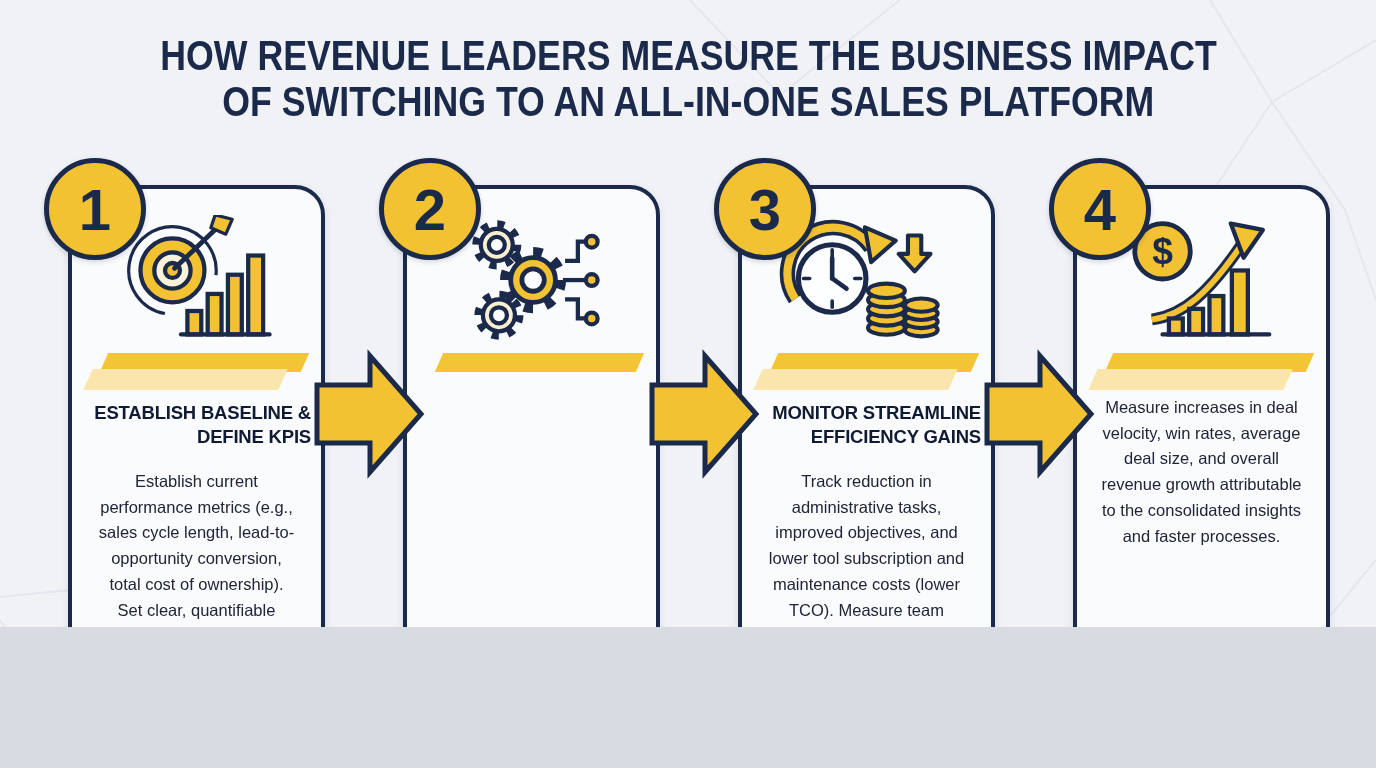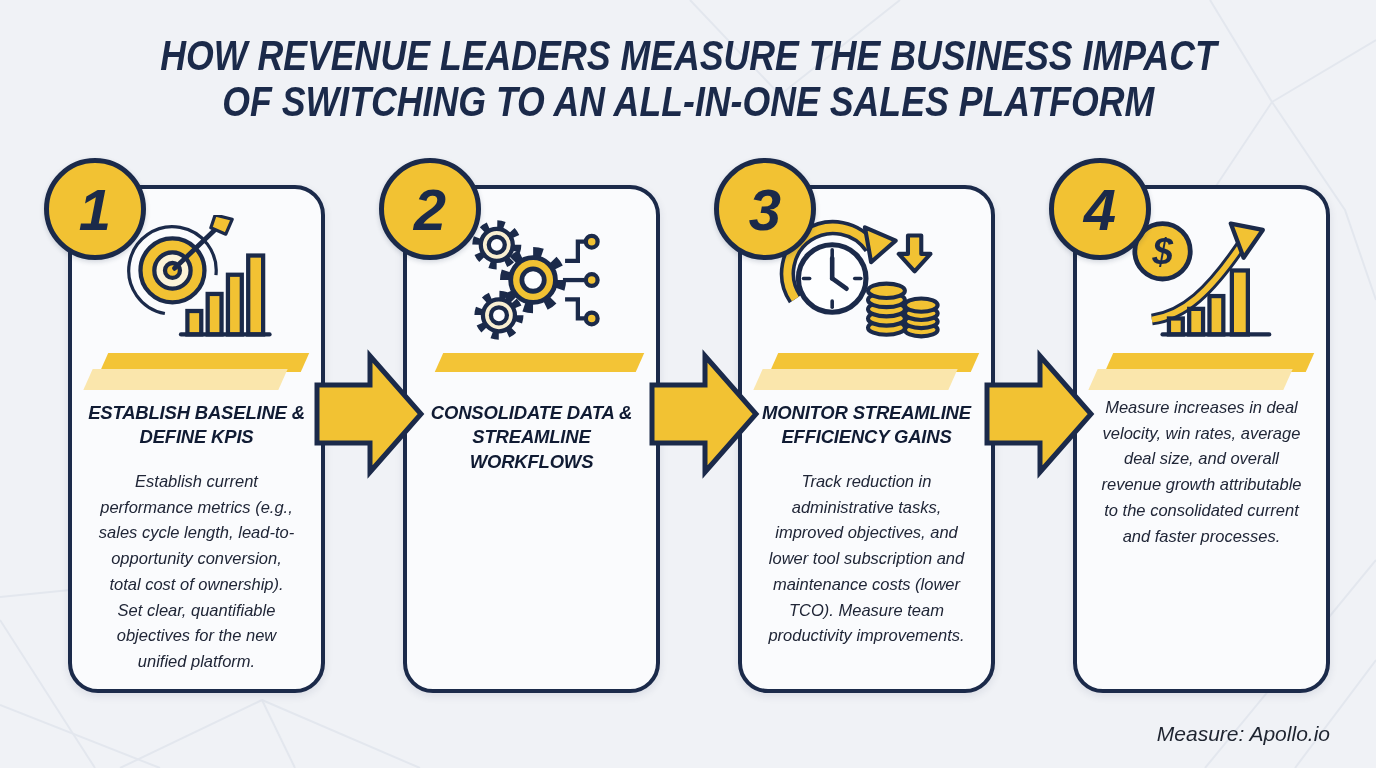--- a/index.html
+++ b/index.html
@@ -1,19 +1,19 @@
 <!DOCTYPE html>
 <html><head>
 <meta charset="utf-8">
 <style>
   html,body{margin:0;padding:0;background:#d8dbe1;}
   *{box-sizing:border-box;}
   .stage{
-    position:relative;width:1376px;height:768px;overflow:hidden;
-    background:#F0F2F6;font-family:"Liberation Sans",sans-serif;margin:0 auto;font-style:italic;
+    position:relative;width:1376px;height:627px;overflow:hidden;
+    background:#F0F2F6;font-family:"Liberation Sans",sans-serif;margin:0 auto;
   }
   .bg-pattern{position:absolute;inset:0;}
   .title{
     position:absolute;top:33px;left:0;right:0;text-align:center;
     color:#1B2A4A;font-weight:bold;font-size:42px;line-height:1.1;letter-spacing:0;
   }
   .title .tline{display:inline-block;transform:scaleX(0.85);white-space:nowrap;}
   .card{
     position:absolute;top:185px;width:257px;height:508px;
     background:#FAFBFD;border:4px solid #1B2A4A;border-radius:30px;
@@ -23,21 +23,21 @@
   .badge{
     position:absolute;left:-28px;top:-31px;width:102px;height:102px;border-radius:50%;
     background:#F2C233;border:5px solid #1B2A4A;display:flex;align-items:center;justify-content:center;
     font-size:58px;font-weight:bold;color:#1B2A4A;box-shadow:0 2px 5px rgba(27,42,74,0.18);
   }
   .icon-wrap{height:132px;margin-top:24px;display:flex;align-items:center;justify-content:center;}
   .bars{position:relative;height:42px;margin:6px 0 2px;}
   .bar-solid{position:absolute;left:32px;right:16px;top:2px;height:19px;background:#F3C436;transform:skewX(-24deg);}
   .bar-light{position:absolute;left:16px;right:38px;top:18px;height:21px;background:#FAE6AC;transform:skewX(-24deg);}
   .step-heading{
-    margin:8px 10px 0;min-height:66px;text-align:center;
+    margin:8px 10px 0;min-height:66px;text-align:right;
     font-size:18.5px;font-weight:bold;line-height:1.32;color:#101B33;letter-spacing:-0.2px;
   }
   .step-body{
     margin:2px 24px 0;text-align:center;
     font-size:16.5px;line-height:1.56;color:#202637;
   }
   .arrow{position:absolute;top:349px;width:112px;height:130px;}
   .arrow.a1{left:314px;} .arrow.a2{left:649px;} .arrow.a3{left:984px;}
   .source{
     position:absolute;top:722px;right:46px;
@@ -129,21 +129,20 @@
         </g>
         <circle cx="131" cy="25" r="5.5" fill="#F2C233" stroke="#1B2A4A" stroke-width="4"></circle>
         <circle cx="131" cy="61" r="5.5" fill="#F2C233" stroke="#1B2A4A" stroke-width="4"></circle>
         <circle cx="131" cy="97" r="5.5" fill="#F2C233" stroke="#1B2A4A" stroke-width="4"></circle>
       </svg>
     </div>
     <div class="bars">
       <div class="bar-solid"></div>
 
     </div>
-    <h2 class="step-heading">CONSOLIDATE DATA &amp; STREAMLINE WORKFLOWS</h2>
   </div>
 
   <div class="card c3">
     <div class="badge">3</div>
     <div class="icon-wrap">
       <svg class="ic" width="200" height="128" viewBox="0 0 160 125">
 
         <path d="M10,82 A43,43 0 1 1 84,32" fill="none" stroke="#1B2A4A" stroke-width="15"></path>
         <path d="M10,82 A43,43 0 1 1 84,32" fill="none" stroke="#F2C233" stroke-width="8"></path>
         <polygon points="78,12 108,25 84,46" fill="#F2C233" stroke="#1B2A4A" stroke-width="4" stroke-linejoin="round"></polygon>
@@ -202,21 +201,21 @@
         <rect x="63" y="88" width="13" height="24" fill="#F2C233" stroke="#1B2A4A" stroke-width="4"></rect>
         <rect x="82" y="76" width="13" height="36" fill="#F2C233" stroke="#1B2A4A" stroke-width="4"></rect>
         <rect x="103" y="52" width="15" height="60" fill="#F2C233" stroke="#1B2A4A" stroke-width="4"></rect>
         <line x1="38" y1="112" x2="138" y2="112" stroke="#1B2A4A" stroke-width="4" stroke-linecap="round"></line>
       </svg>
     </div>
     <div class="bars">
       <div class="bar-solid"></div>
       <div class="bar-light"></div>
     </div>
-    <p class="step-body">Measure increases in deal velocity, win rates, average deal size, and overall revenue growth attributable to the consolidated current and faster processes.</p>
+    <p class="step-body">Measure increases in deal velocity, win rates, average deal size, and overall revenue growth attributable to the consolidated insights and faster processes.</p>
   </div>
 
   <svg class="arrow a1" viewBox="0 0 112 130">
     <polygon points="3,36 56,36 56,7 107,65 56,123 56,94 3,94" fill="#F2C233" stroke="#1B2A4A" stroke-width="5" stroke-linejoin="miter"></polygon>
   </svg>
   <svg class="arrow a2" viewBox="0 0 112 130">
     <polygon points="3,36 56,36 56,7 107,65 56,123 56,94 3,94" fill="#F2C233" stroke="#1B2A4A" stroke-width="5" stroke-linejoin="miter"></polygon>
   </svg>
   <svg class="arrow a3" viewBox="0 0 112 130">
     <polygon points="3,36 56,36 56,7 107,65 56,123 56,94 3,94" fill="#F2C233" stroke="#1B2A4A" stroke-width="5" stroke-linejoin="miter"></polygon>

